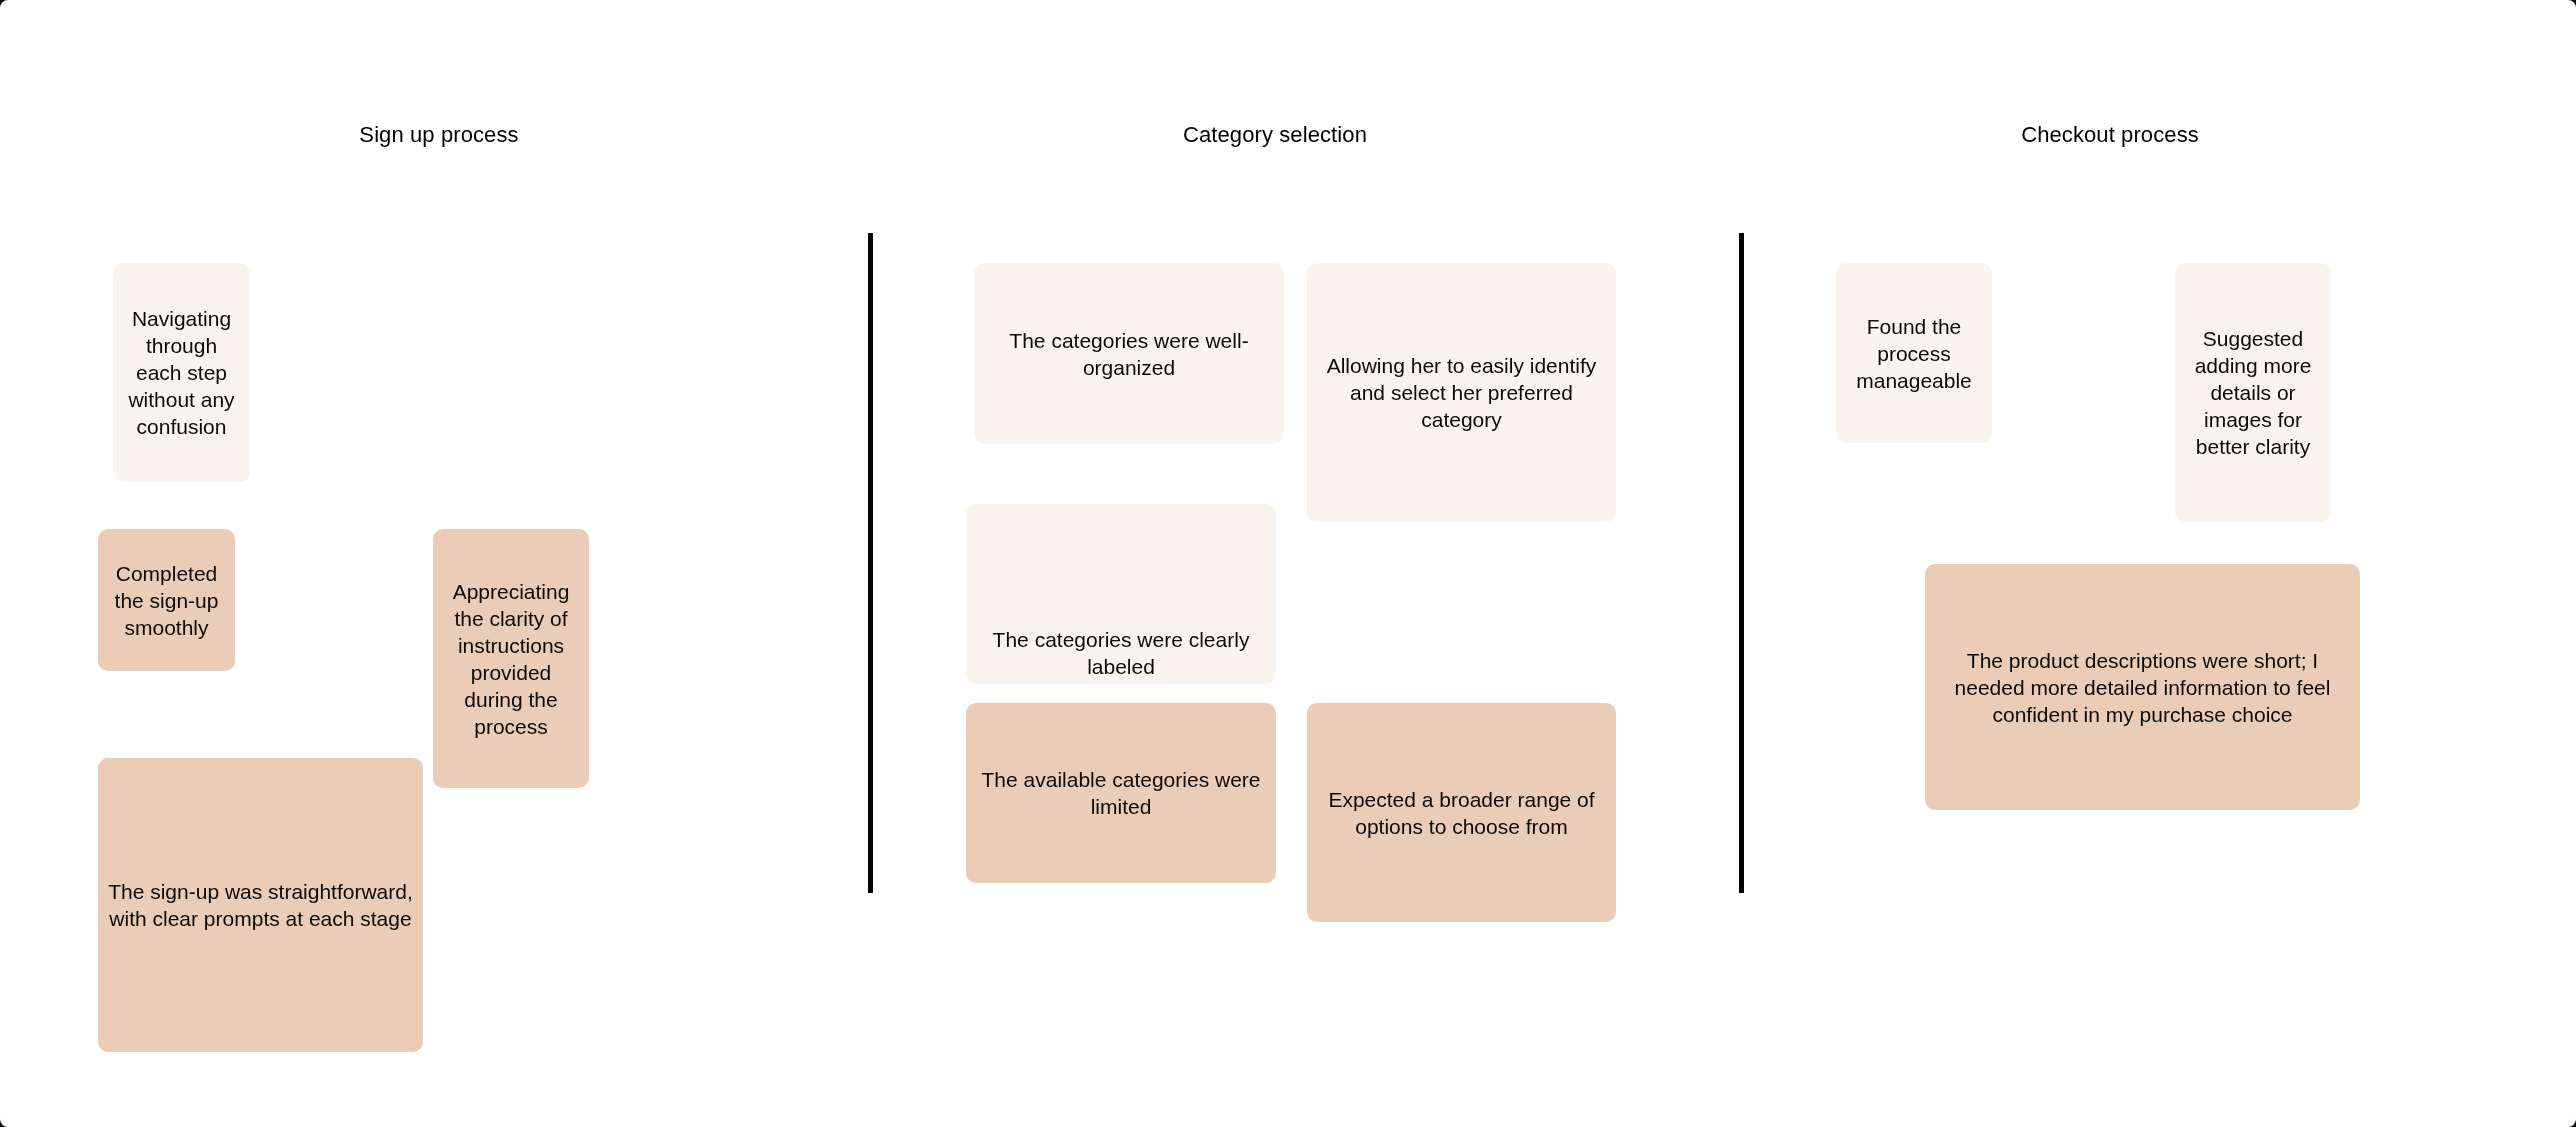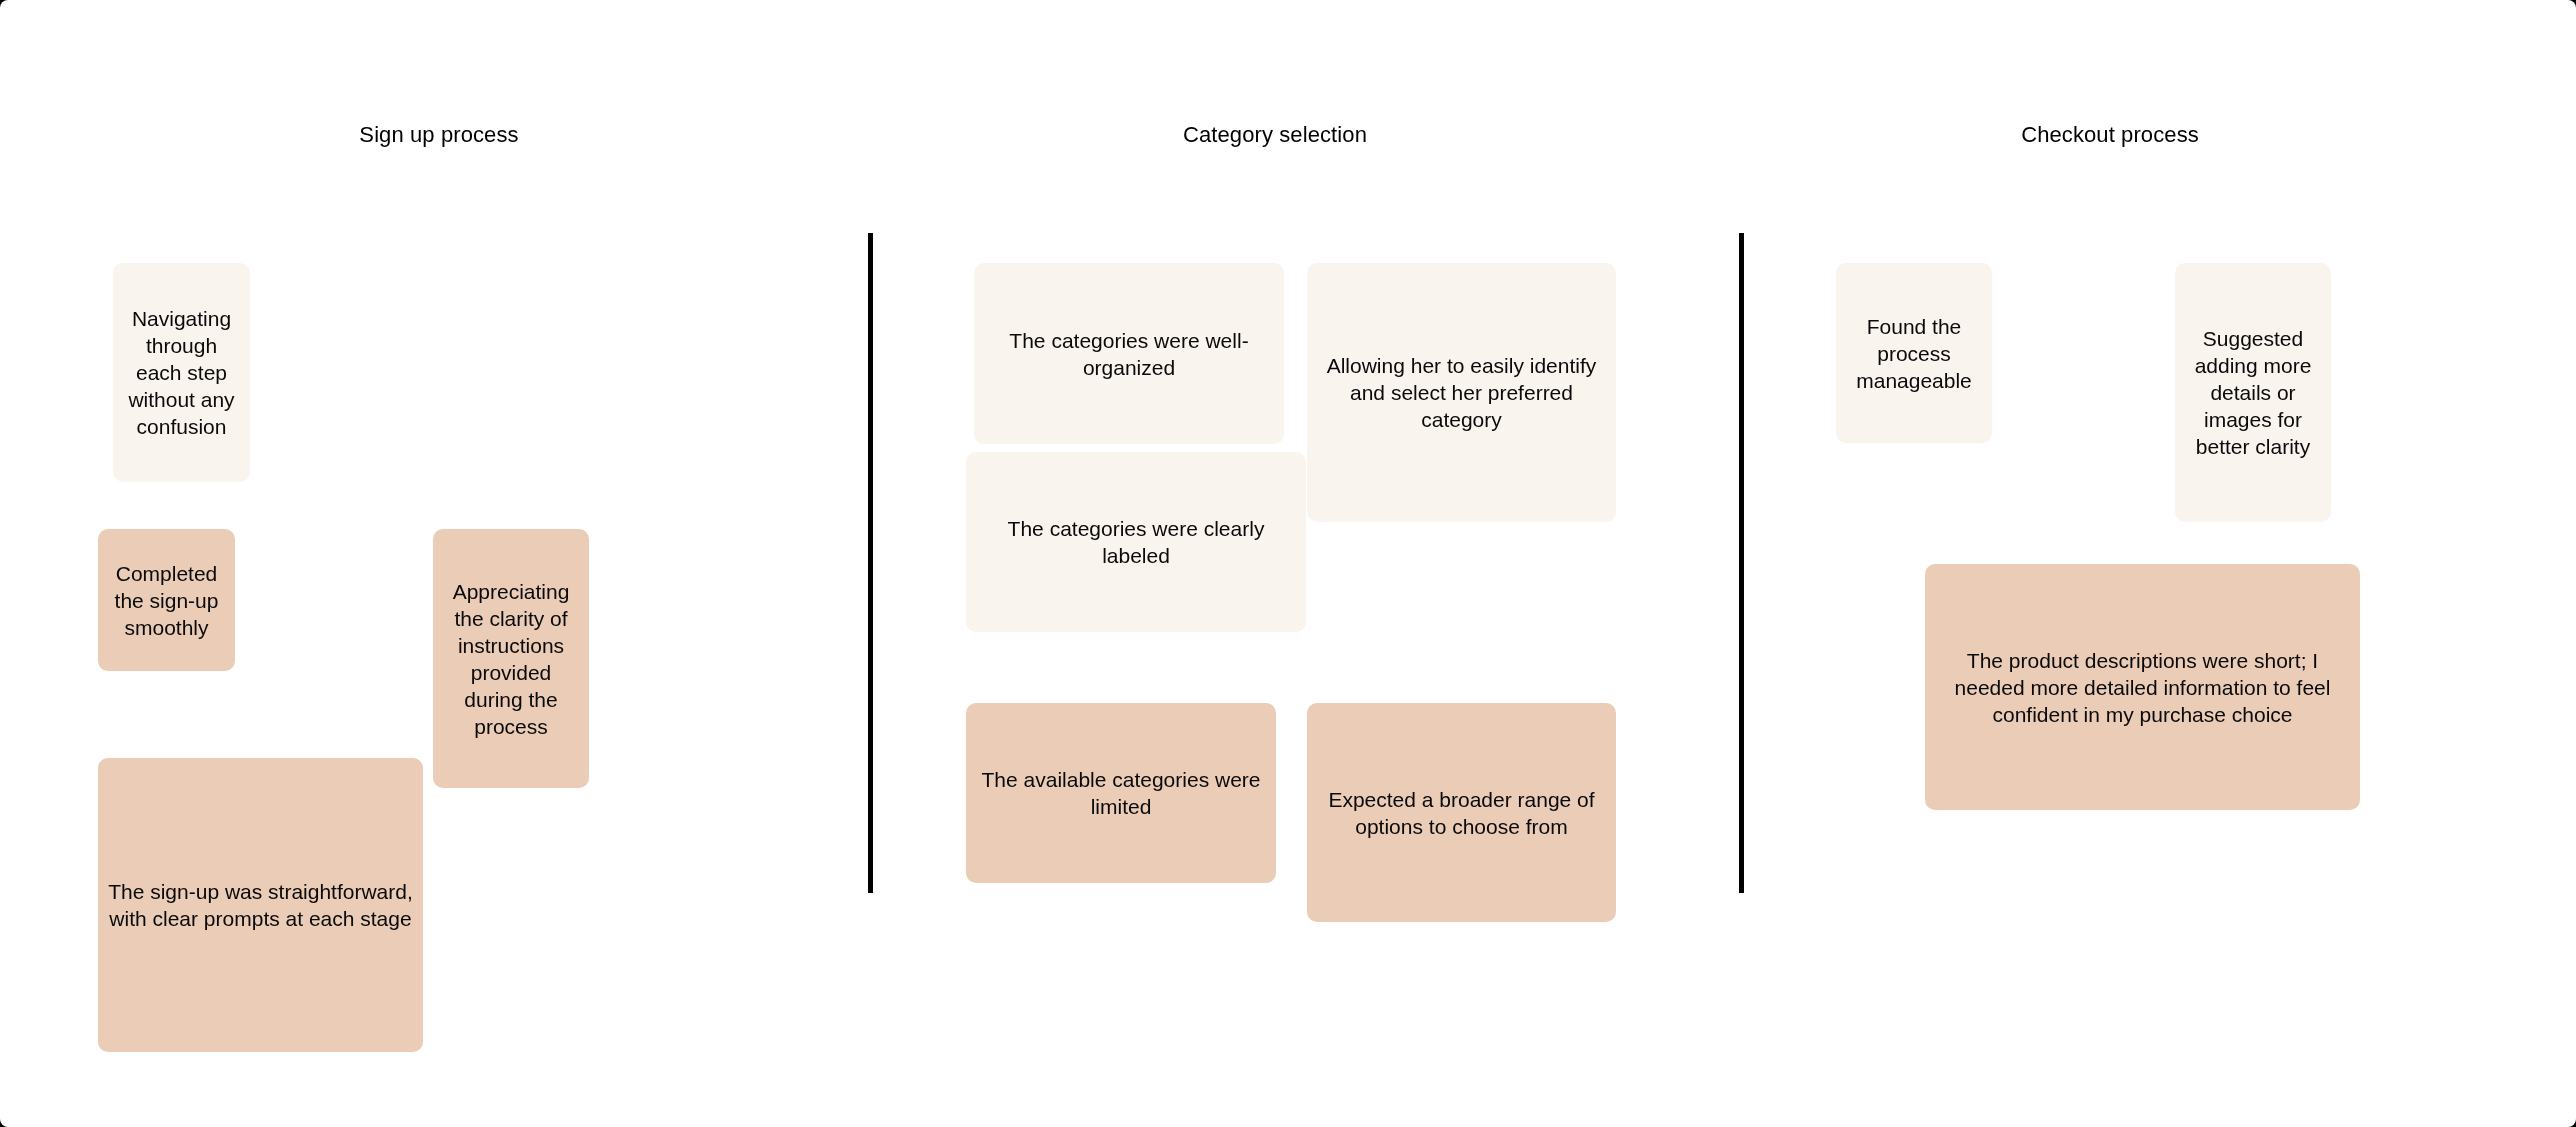--- a/index.html
+++ b/index.html
@@ -100,21 +100,21 @@
   </div>
 
   <div class="card light" style="left:966px; top:263px; width:310px; height:181px;margin-left:8px;">
     <span class="card-text">The categories were well-organized</span>
   </div>
 
   <div class="card light" style="left:1307px; top:263px; width:309px; height:259px;">
     <span class="card-text">Allowing her to easily identify and select her preferred category</span>
   </div>
 
-  <div class="card light" style="left:966px; top:452px; width:340px; height:180px;">
+  <div class="card light" style="left:966px; top:504px; width:310px; height:180px;align-items:flex-end;">
     <span class="card-text">The categories were clearly labeled</span>
   </div>
 
   <div class="card dark" style="left:966px; top:703px; width:310px; height:180px;">
     <span class="card-text">The available categories were limited</span>
   </div>
 
   <div class="card dark" style="left:1307px; top:703px; width:309px; height:219px;">
     <span class="card-text">Expected a broader range of options to choose from</span>
   </div>

